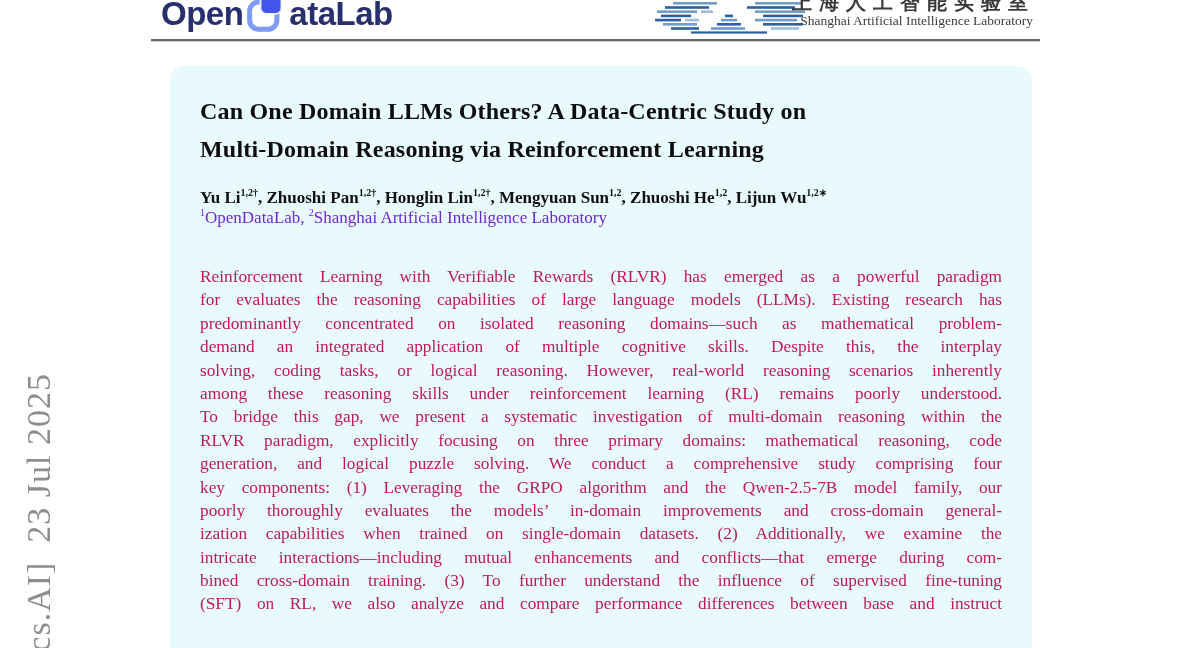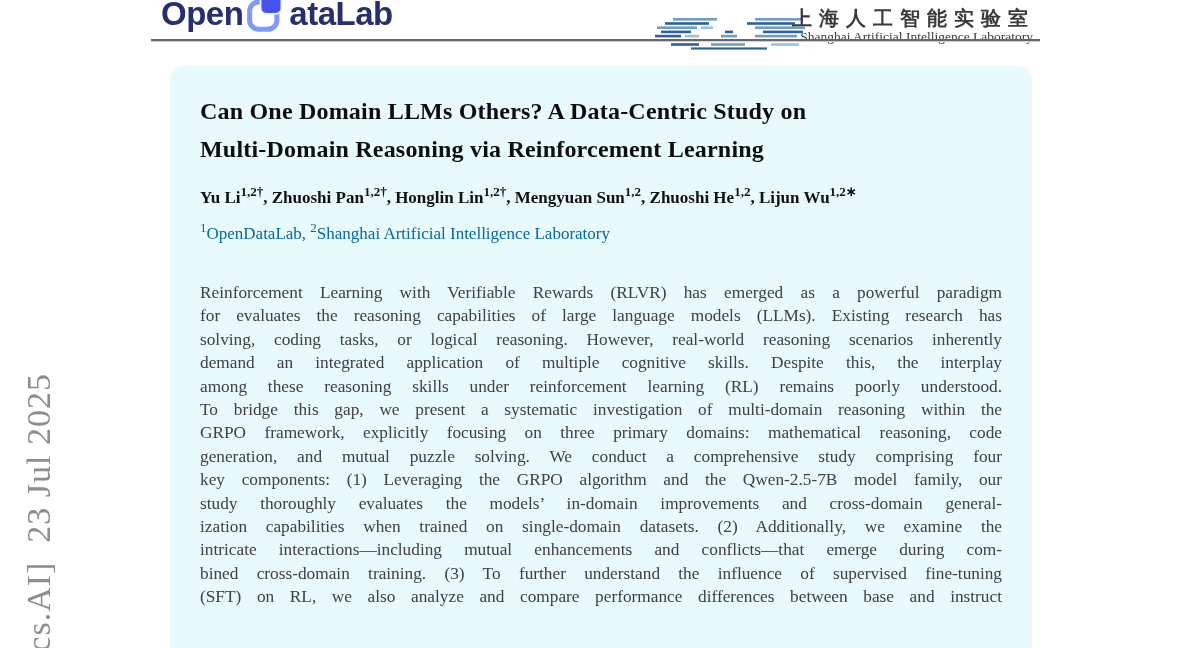--- a/index.html
+++ b/index.html
@@ -15,21 +15,21 @@
     font-family:"Liberation Sans",sans-serif;font-weight:bold;
     font-size:33px;color:#272f6e;letter-spacing:-0.5px;
   }
   .odl-icon{margin-top:3px;}
 
   .header-rule{
     position:absolute;left:151px;top:39px;width:889px;height:2px;
     background:#686868;box-shadow:0 1px 0 #cfcfcf;
   }
 
-  .shl{position:absolute;left:655px;top:16px;width:380px;height:42px;}
+  .shl{position:absolute;left:655px;top:0;width:380px;height:42px;}
   .shl-mark{position:absolute;left:0;top:1px;}
   .stripe-a{fill:#2e5f9f;}
   .stripe-b{fill:#6f9cc9;}
   .stripe-c{fill:#9dbedd;}
   .shl-cn{
     position:absolute;right:0;top:-11px;white-space:pre;
     font-size:20px;font-weight:600;letter-spacing:7px;color:#3a3a3a;
     font-family:"Liberation Serif",serif;
   }
   .shl-en{
@@ -50,26 +50,26 @@
     position:absolute;left:170px;top:66px;width:862px;height:616px;
     background:#e8fafc;border-radius:14px;
   }
   .title{
     margin:26px 30px 0 30px;font-size:24px;font-weight:bold;color:#0d0d0d;
     line-height:38px;letter-spacing:0.2px;
   }
   .authors{
     margin:20px 30px 0 30px;font-size:17px;font-weight:bold;color:#101010;
   }
-  .authors sup,.affil sup{font-size:13px;line-height:0;}
+  .authors sup,.affil sup{font-size:10px;line-height:0;}
   .affil{
-    margin:16px 30px 0 30px;font-size:17px;font-weight:normal;color:#0369a1;
+    margin:0 30px 0 30px;font-size:17px;font-weight:normal;color:#6d28d9;
   }
   .abstract{
-    margin:37px 30px 0 30px;width:802px;font-size:17.3px;color:#404040;
+    margin:37px 30px 0 30px;width:802px;font-size:17.3px;color:#be185d;
   }
   .abs-line{
     text-align:justify;text-align-last:justify;
     line-height:23.4px;height:23.4px;overflow:hidden;
   }
 </style>
 </head>
 <body>
 
 <div class="odl-logo">
@@ -130,27 +130,28 @@
   <span><span>Yu Li</span><sup>1,2†</sup><span>, </span></span><span><span>Zhuoshi Pan</span><sup>1,2†</sup><span>, </span></span><span><span>Honglin Lin</span><sup>1,2†</sup><span>, </span></span><span><span>Mengyuan Sun</span><sup>1,2</sup><span>, </span></span><span><span>Zhuoshi He</span><sup>1,2</sup><span>, </span></span><span><span>Lijun Wu</span><sup>1,2∗</sup><span></span></span></div>
 
   <div class="affil">
     
   <span><sup>1</sup><span>OpenDataLab, </span></span><span><sup>2</sup><span>Shanghai Artificial Intelligence Laboratory</span></span></div>
 
   <div class="abstract">
 
   <div class="abs-line">Reinforcement Learning with Verifiable Rewards (RLVR) has emerged as a powerful paradigm</div>
       <div class="abs-line">for evaluates the reasoning capabilities of large language models (LLMs). Existing research has</div>
+      <div class="abs-line">predominantly concentrated on isolated reasoning domains—such as mathematical problem-</div>
+      <div class="abs-line">demand an integrated application of multiple cognitive skills. Despite this, the interplay</div>
       <div class="abs-line">solving, coding tasks, or logical reasoning. However, real-world reasoning scenarios inherently</div>
-      <div class="abs-line">demand an integrated application of multiple cognitive skills. Despite this, the interplay</div>
       <div class="abs-line">among these reasoning skills under reinforcement learning (RL) remains poorly understood.</div>
       <div class="abs-line">To bridge this gap, we present a systematic investigation of multi-domain reasoning within the</div>
-      <div class="abs-line">GRPO framework, explicitly focusing on three primary domains: mathematical reasoning, code</div>
-      <div class="abs-line">generation, and mutual puzzle solving. We conduct a comprehensive study comprising four</div>
+      <div class="abs-line">RLVR paradigm, explicitly focusing on three primary domains: mathematical reasoning, code</div>
+      <div class="abs-line">generation, and logical puzzle solving. We conduct a comprehensive study comprising four</div>
       <div class="abs-line">key components: (1) Leveraging the GRPO algorithm and the Qwen-2.5-7B model family, our</div>
-      <div class="abs-line">study thoroughly evaluates the models’ in-domain improvements and cross-domain general-</div>
+      <div class="abs-line">poorly thoroughly evaluates the models’ in-domain improvements and cross-domain general-</div>
       <div class="abs-line">ization capabilities when trained on single-domain datasets. (2) Additionally, we examine the</div>
       <div class="abs-line">intricate interactions—including mutual enhancements and conflicts—that emerge during com-</div>
       <div class="abs-line">bined cross-domain training. (3) To further understand the influence of supervised fine-tuning</div>
       <div class="abs-line">(SFT) on RL, we also analyze and compare performance differences between base and instruct</div>
     </div>
 
 </div>
 
 </body></html>

